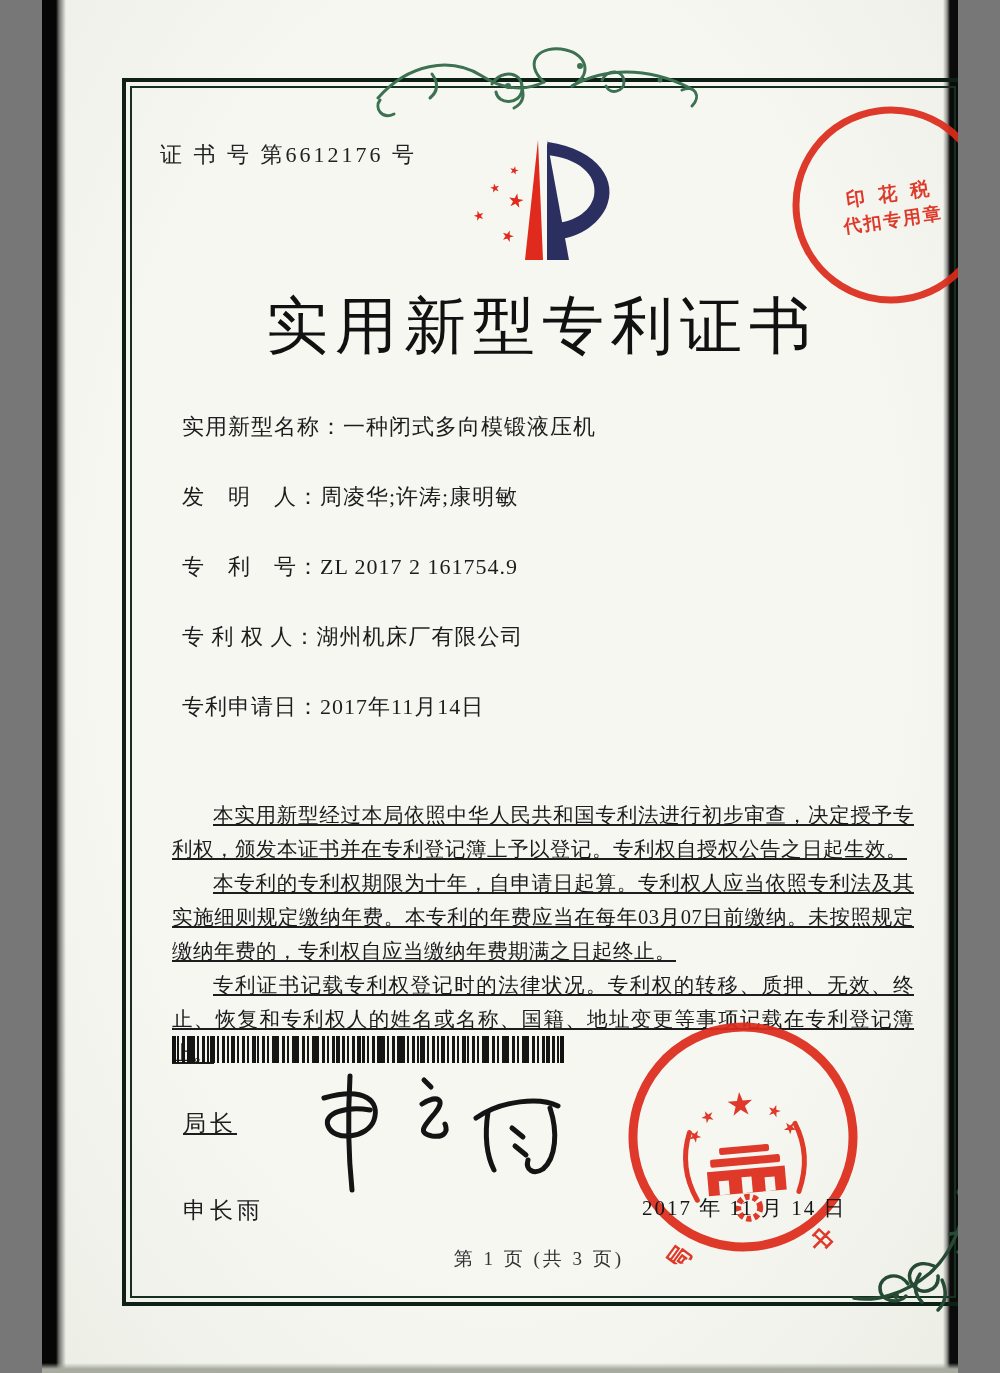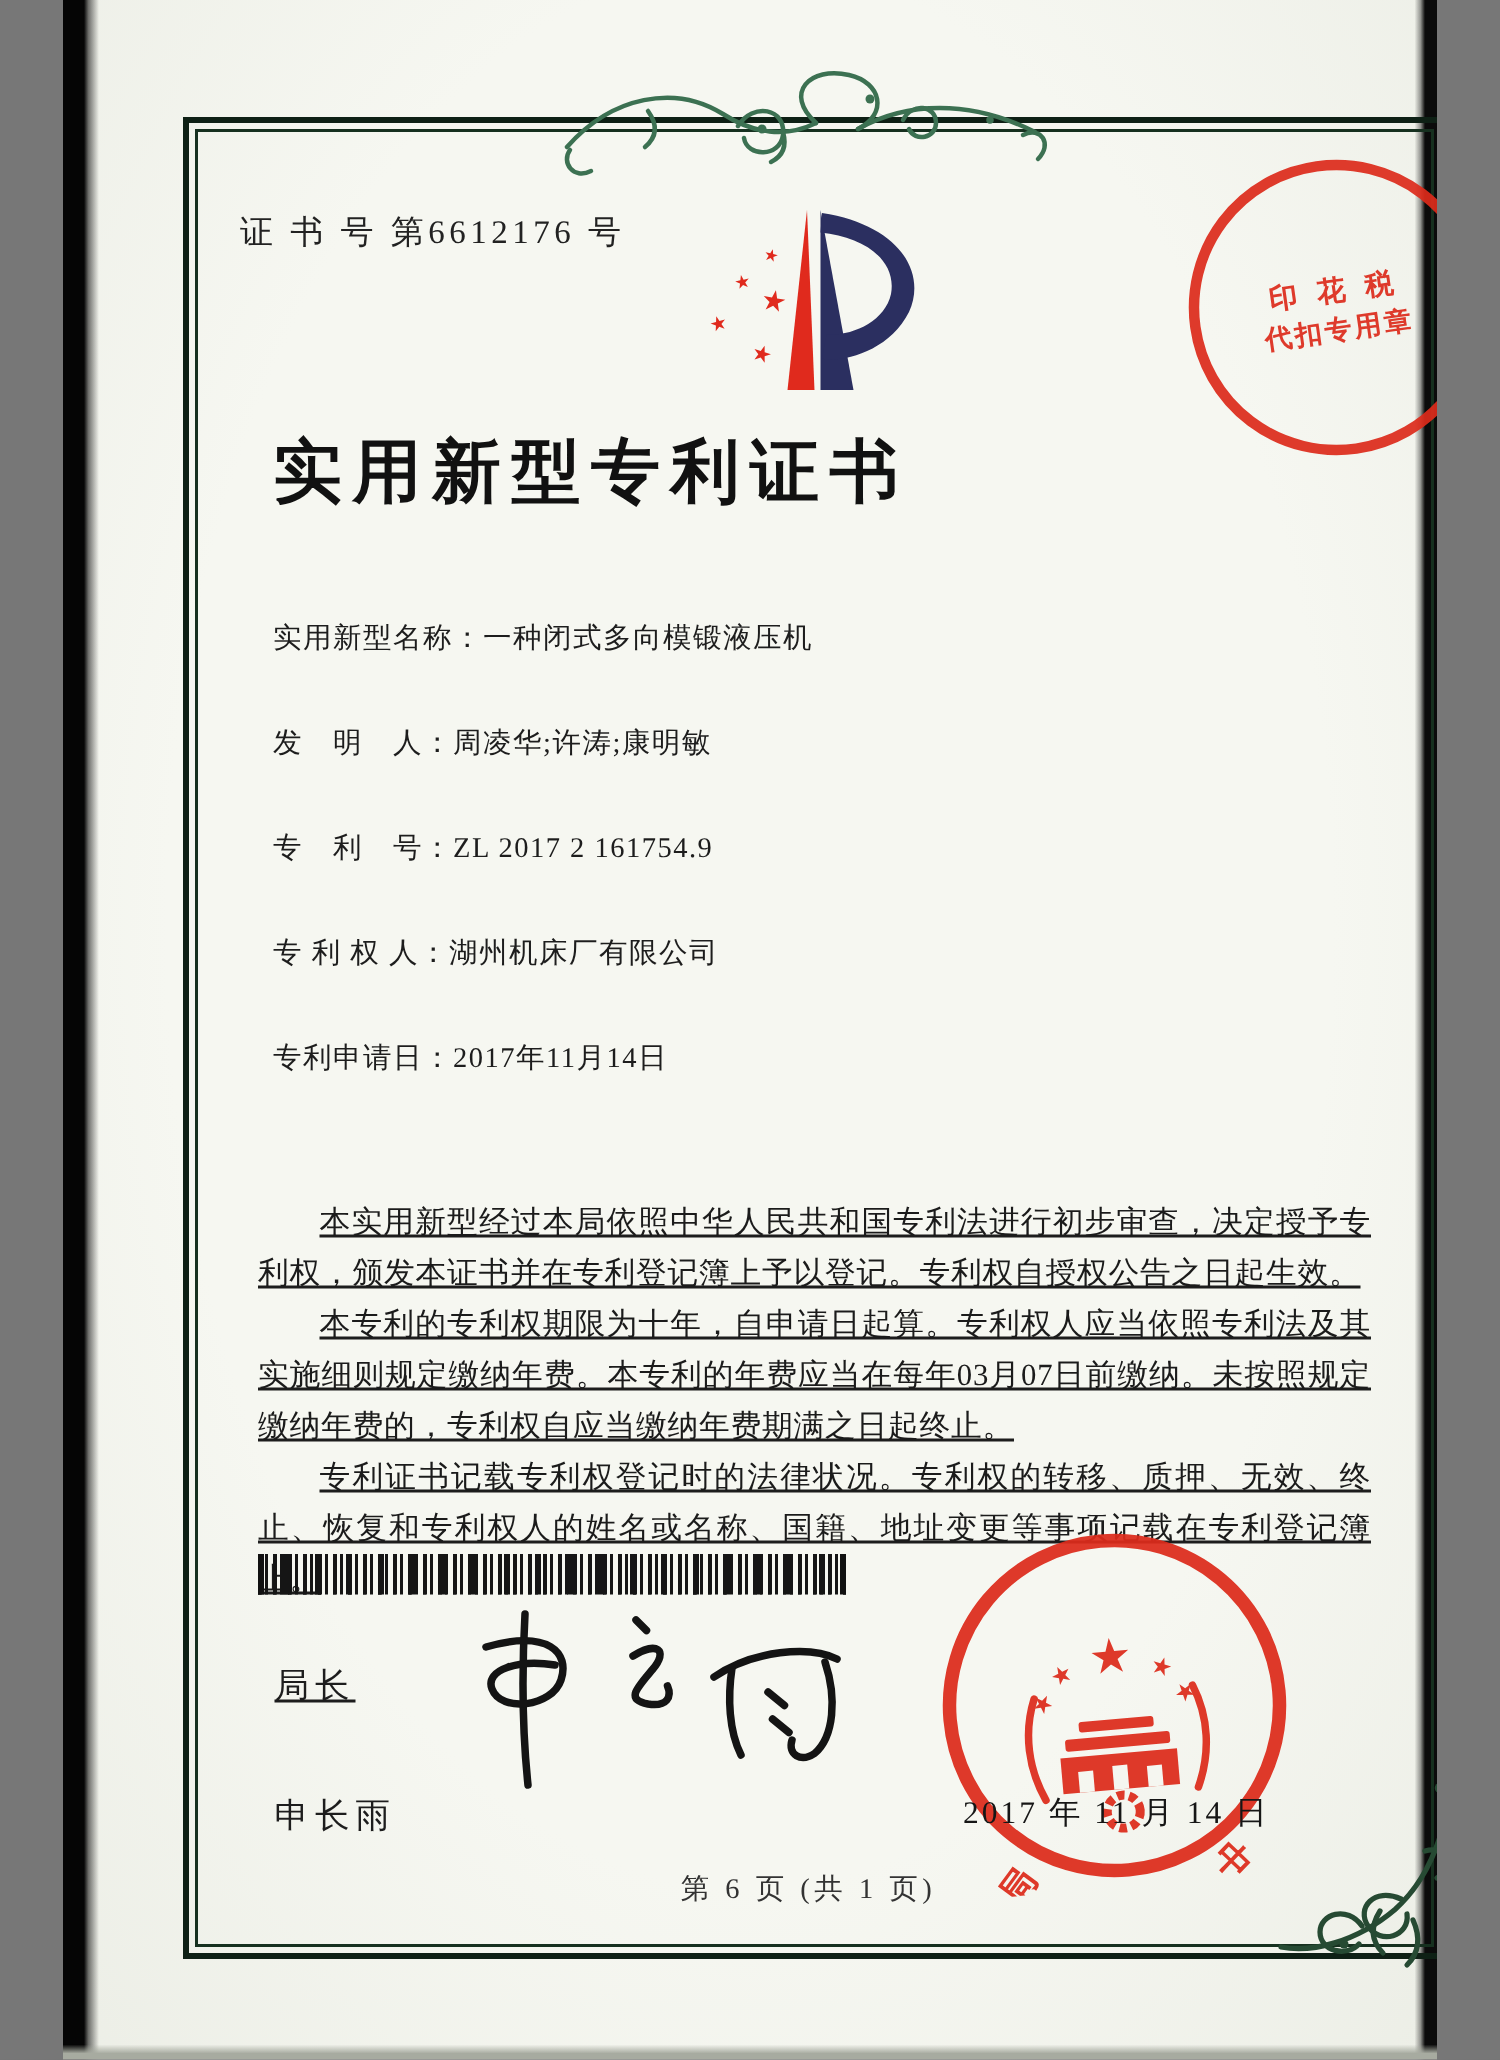--- a/index.html
+++ b/index.html
@@ -17,24 +17,24 @@
     background:linear-gradient(270deg,#0b0b0b 0 8px,rgba(11,11,11,.4) 11px,rgba(11,11,11,0));}
   .edge-bottom{position:absolute;left:0;bottom:0;width:100%;height:10px;
     background:linear-gradient(0deg,#a7aba0 0 4px,rgba(167,171,160,0));}
   
   .frame{position:absolute;left:80px;top:78px;width:834px;height:1220px;
     border:4px solid #0e2015;}
   .frame-inner{position:absolute;inset:4px;border:2px solid #16301f;}
   .cert-number{position:absolute;left:118px;top:140px;font-size:22px;letter-spacing:3px;color:#222;}
   .logo{position:absolute;left:404px;top:124px;}
   .seal-tax{position:absolute;left:746px;top:102px;transform:rotate(-8deg);opacity:.92;}
-  .doc-title{position:absolute;left:140px;top:284px;width:720px;text-align:left;
-    font-size:46px;font-weight:bold;letter-spacing:7px;color:#111;}
+  .doc-title{position:absolute;left:140px;top:284px;width:720px;text-align:center;
+    font-size:62px;font-weight:normal;letter-spacing:7px;color:#111;}
   .fields{position:absolute;left:140px;top:412px;width:700px;}
-  .field-row{height:28px;margin-bottom:42px;font-size:19px;letter-spacing:1px;white-space:nowrap;}
+  .field-row{height:28px;margin-bottom:42px;font-size:22px;letter-spacing:1px;white-space:nowrap;}
   .paragraphs{position:absolute;left:130px;top:798px;width:742px;text-decoration:underline;}
   .paragraphs p{margin:0;font-size:20.5px;line-height:34px;text-indent:2em;
     text-align:justify;letter-spacing:.5px;color:#1b1b1b;}
   .barcode{position:absolute;left:130px;top:1036px;width:392px;height:27px;
     background:
       repeating-linear-gradient(90deg,#151515 0 2px,transparent 2px 5px),
       repeating-linear-gradient(90deg,#151515 0 3px,transparent 3px 10px),
       repeating-linear-gradient(90deg,transparent 0 17px,#151515 17px 21px);}
   .barcode::before,.barcode::after{content:"";position:absolute;top:0;width:4px;height:100%;background:#111;}
   .barcode::before{left:0}.barcode::after{right:0}
@@ -200,15 +200,15 @@
     </g>
     <circle cx="121" cy="192" r="11" fill="none" stroke="#dd2b1b" stroke-width="6" stroke-dasharray="5 3"></circle>
     <g fill="none" stroke="#dd2b1b" stroke-width="5" stroke-linecap="round">
       <path d="M70,180 C60,158 59,134 68,112"></path>
       <path d="M172,180 C182,158 183,134 174,112"></path>
     </g>
   </svg>
 
   <div class="issue-date">2017 年 11 月 14 日</div>
 
-  <div class="page-footer">第 6 页 (共 1 页)</div>
+  <div class="page-footer">第 1 页 (共 3 页)</div>
 
 </div>
 
 </body></html>

